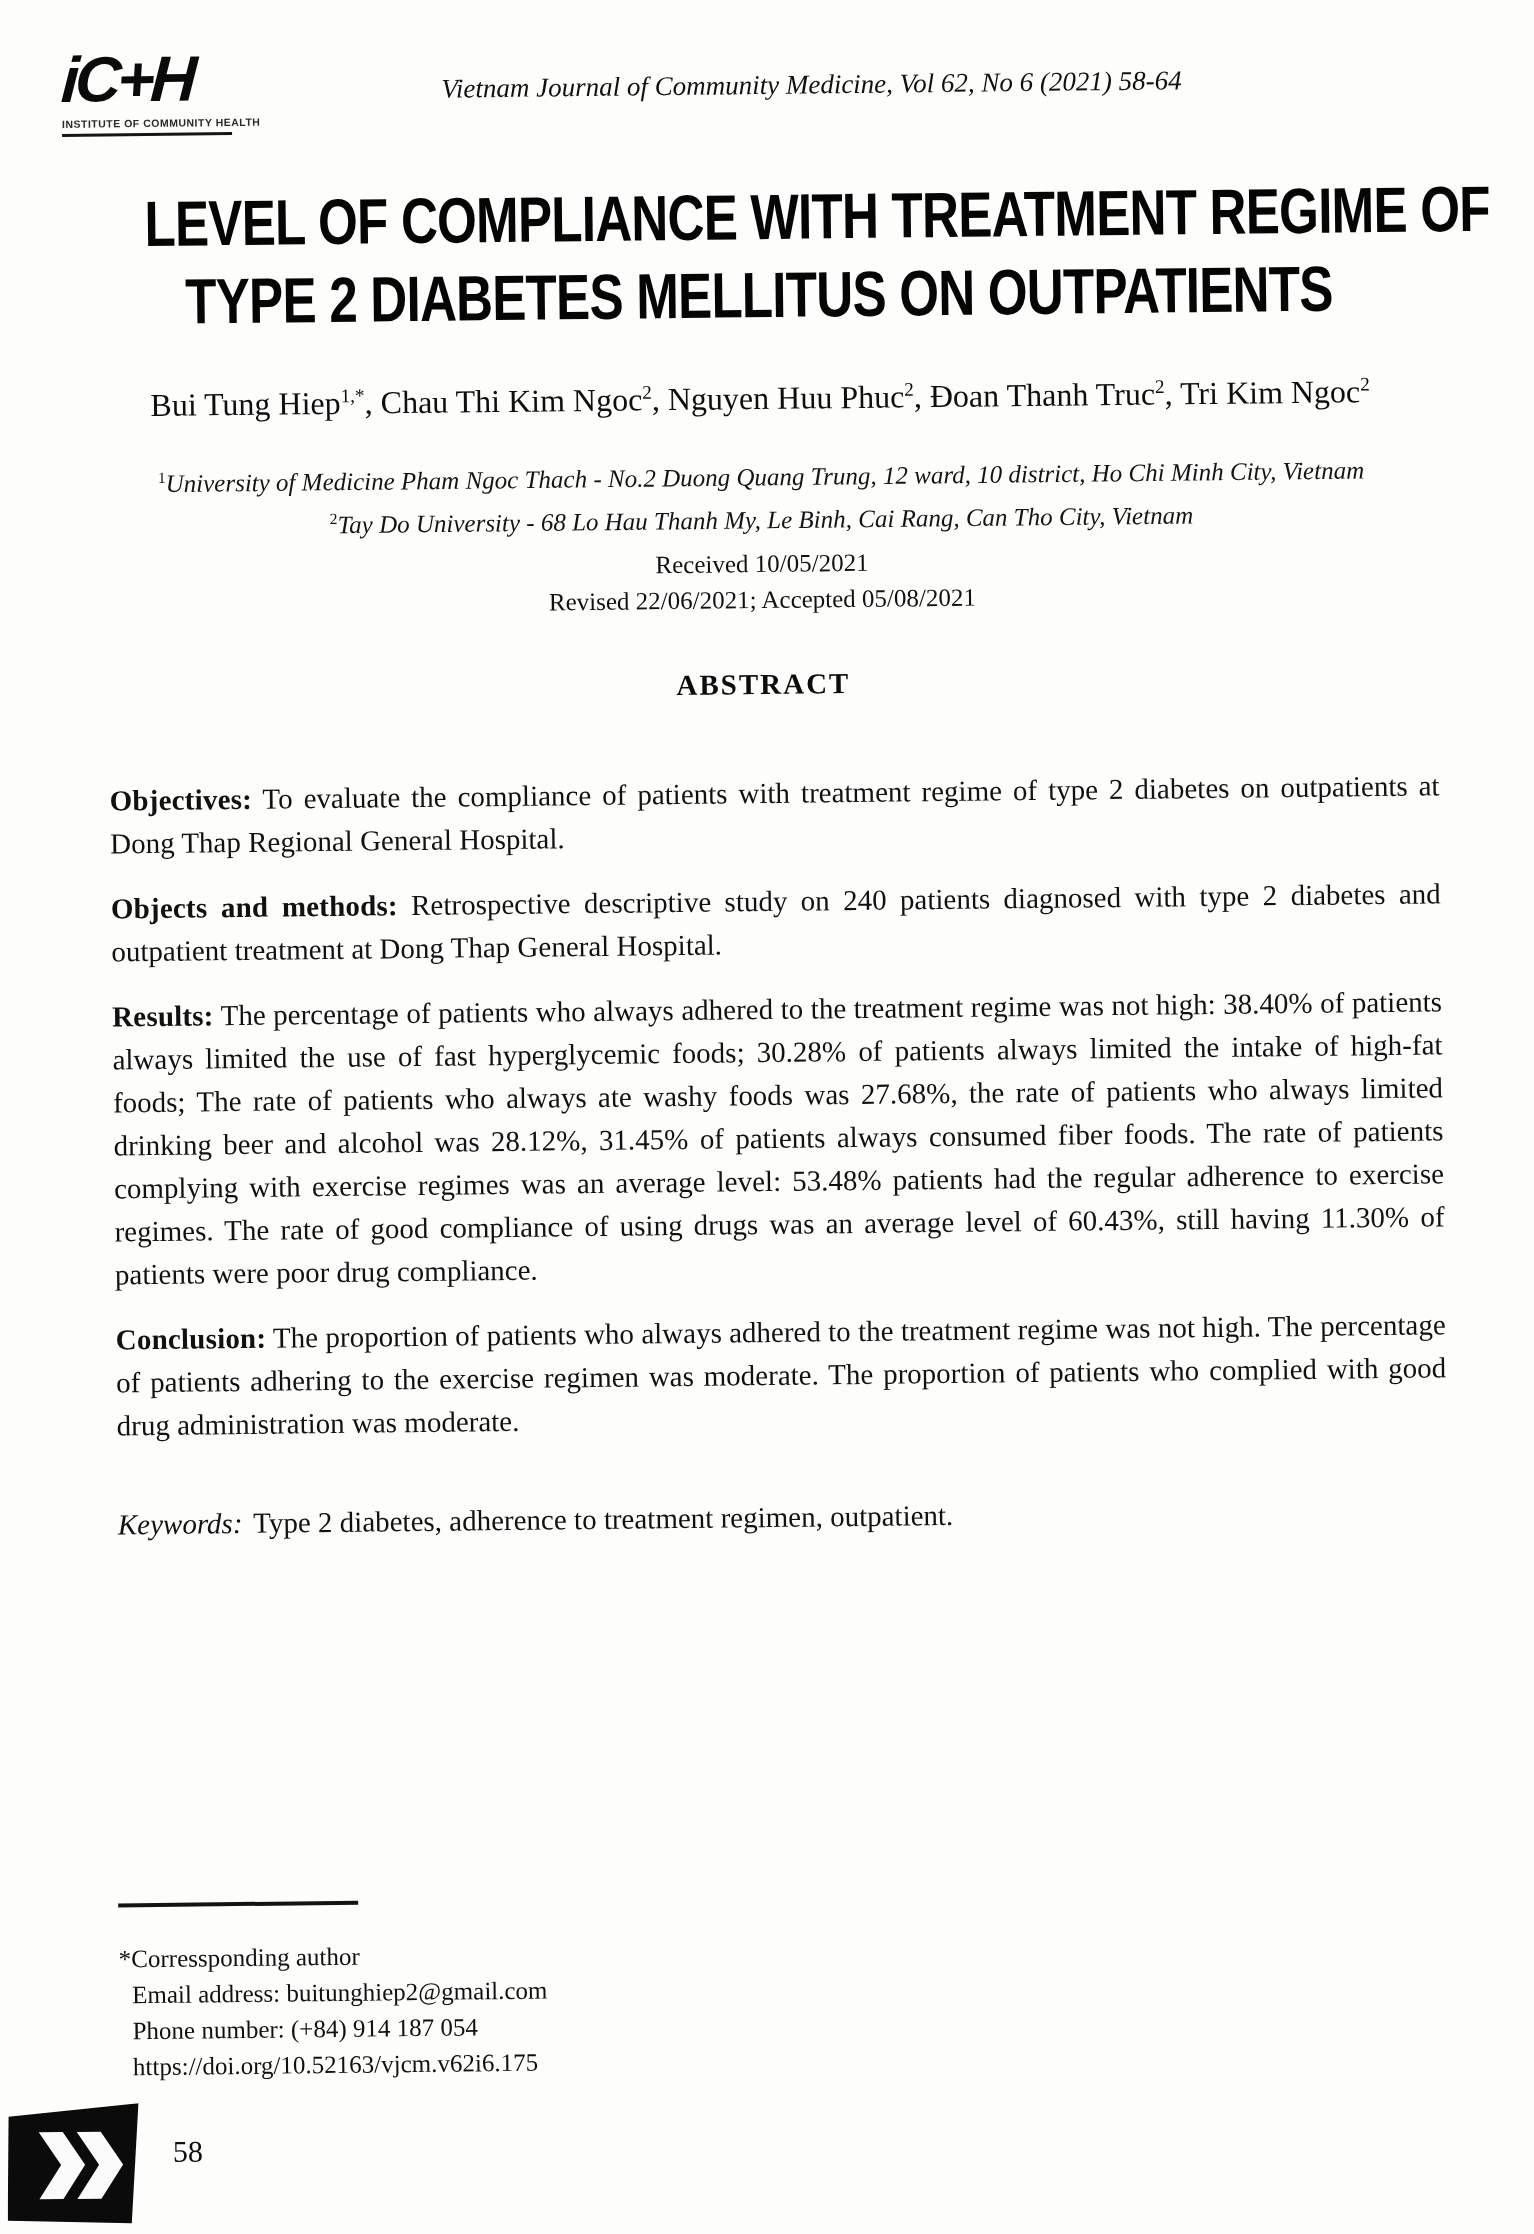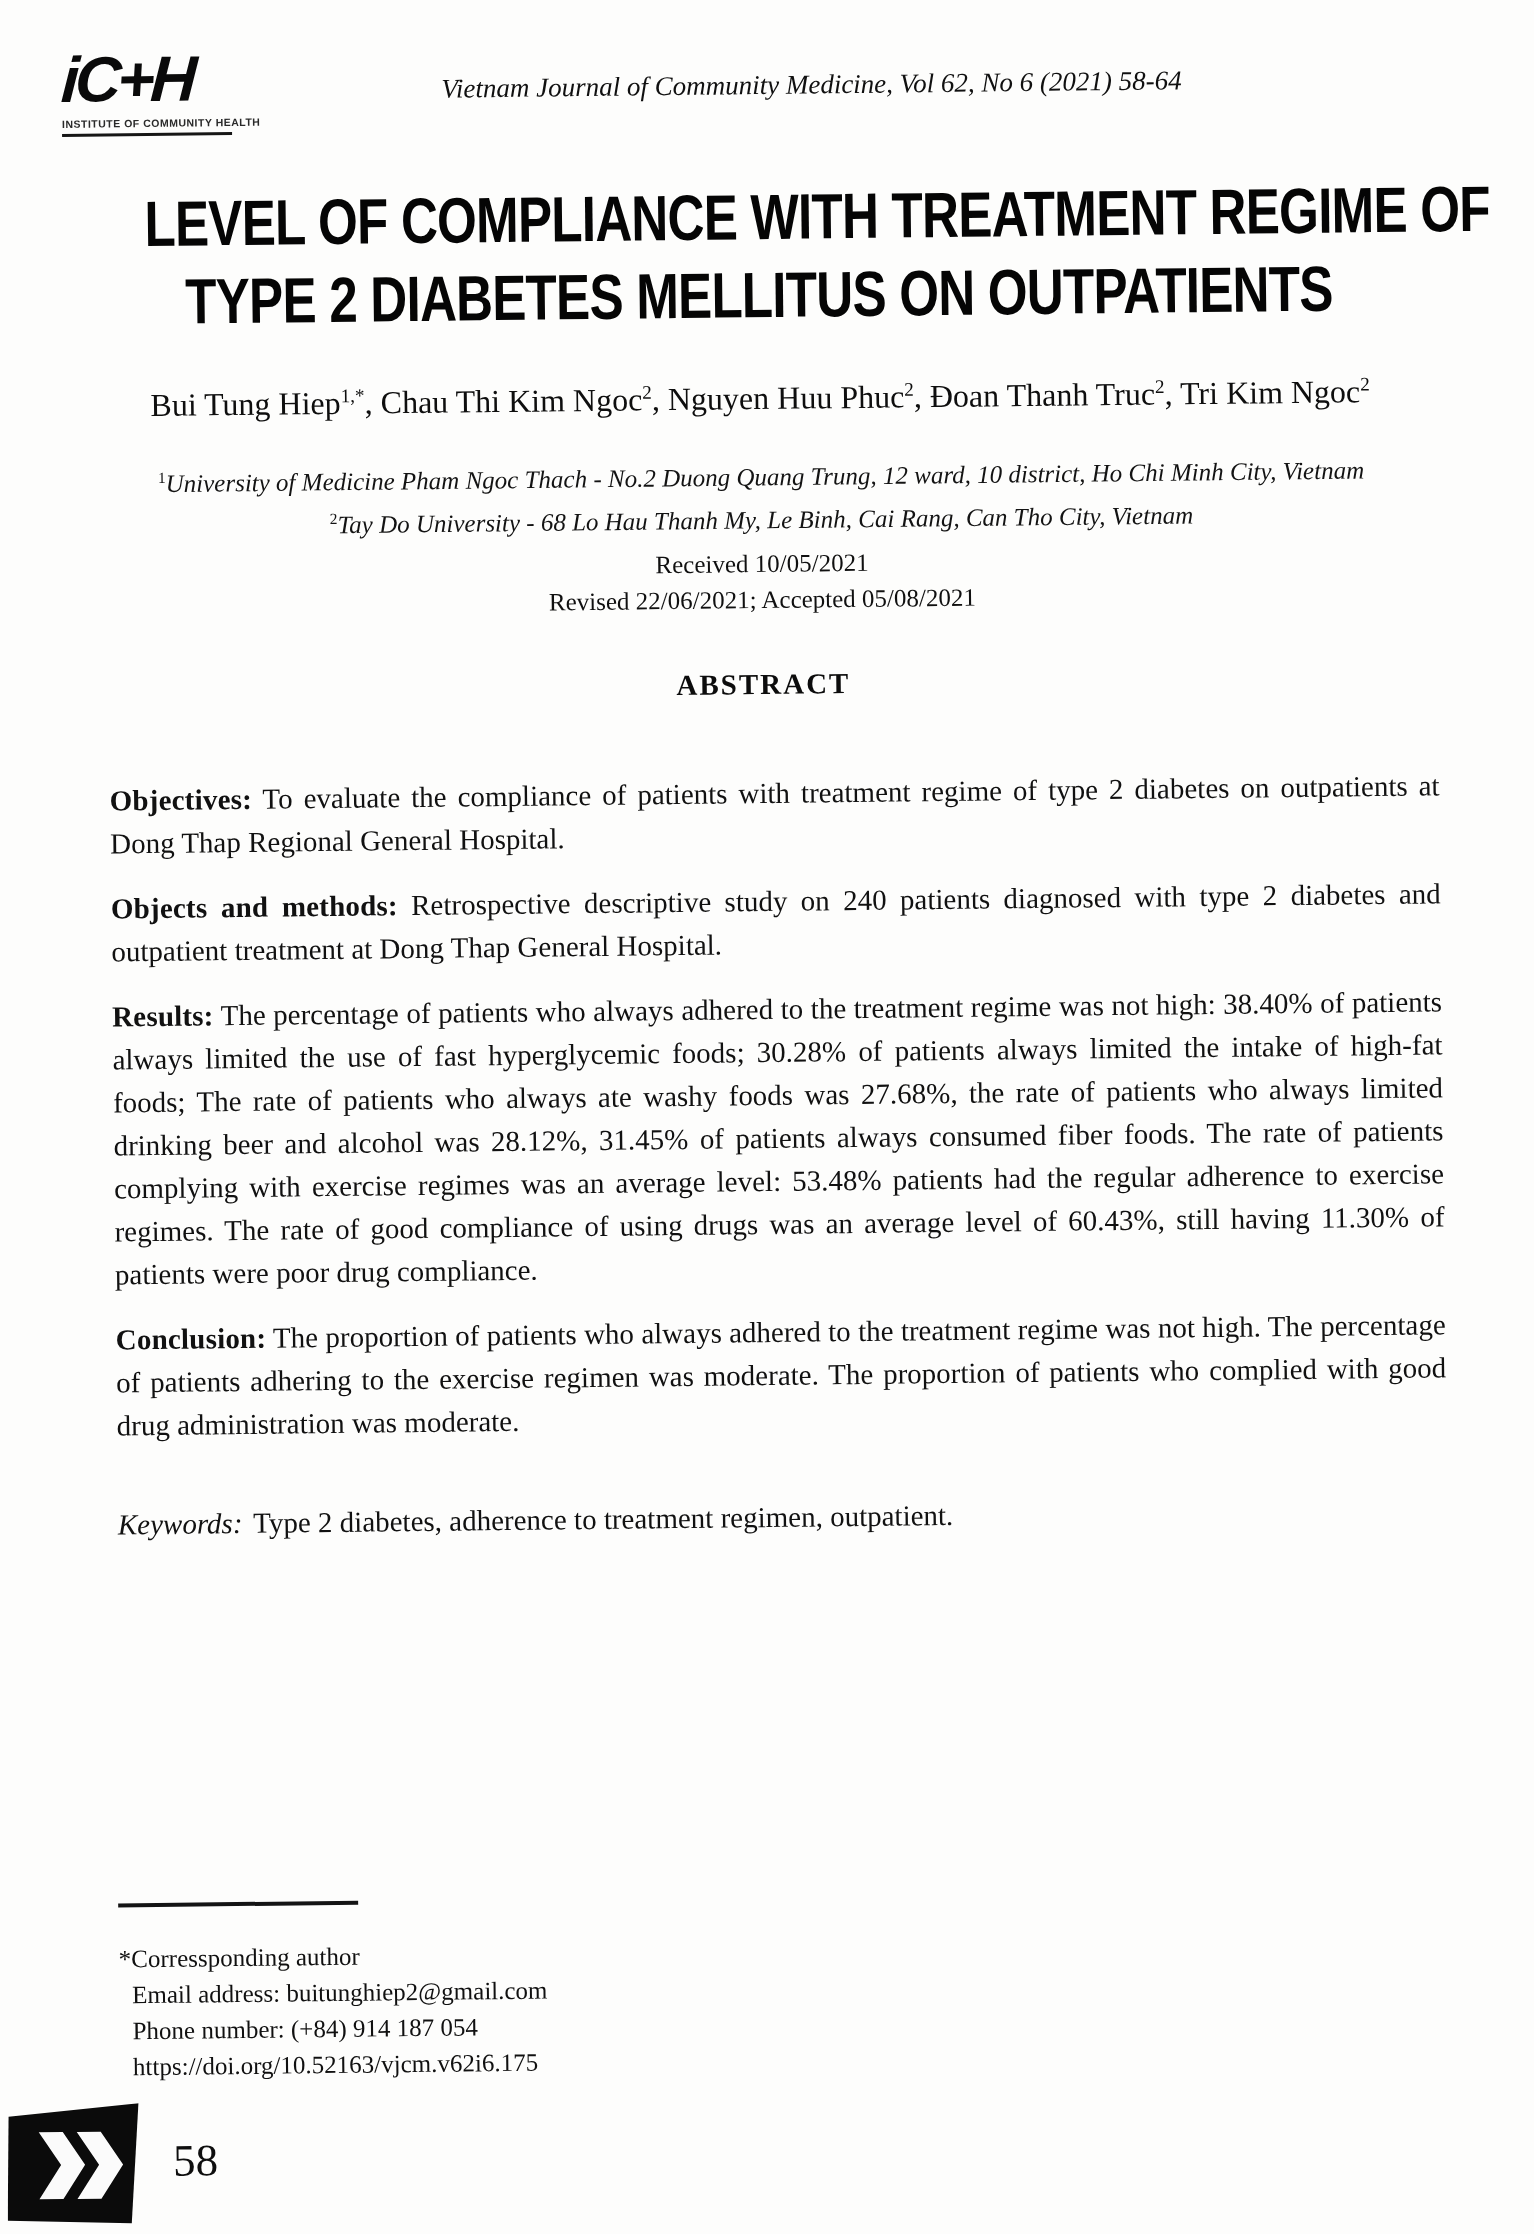--- a/index.html
+++ b/index.html
@@ -56,21 +56,21 @@
   .keywords i{padding-right:4px;}
 
   
   .footnote{position:absolute;top:1896px;left:108px;right:0;}
   .fn-rule{width:240px;border-top:4px solid #141414;margin-bottom:34px;}
   .fn-line{font-size:25px;line-height:36px;color:#101010;}
   .fn-line.indented{padding-left:13px;}
 
   
   .footer-logo{position:absolute;left:-6px;top:2096px;width:140px;height:126px;}
-  .page-number{position:absolute;left:160px;top:2128px;font-size:45px;color:#0e0e0e;}
+  .page-number{position:absolute;left:160px;top:2128px;font-size:30px;color:#0e0e0e;}
 </style>
 </head>
 <body>
 
 <div class="page">
   <div class="scan">
 
     <div class="hdr">
       <div class="logo">
         <div class="logo-text">iC+H</div>

